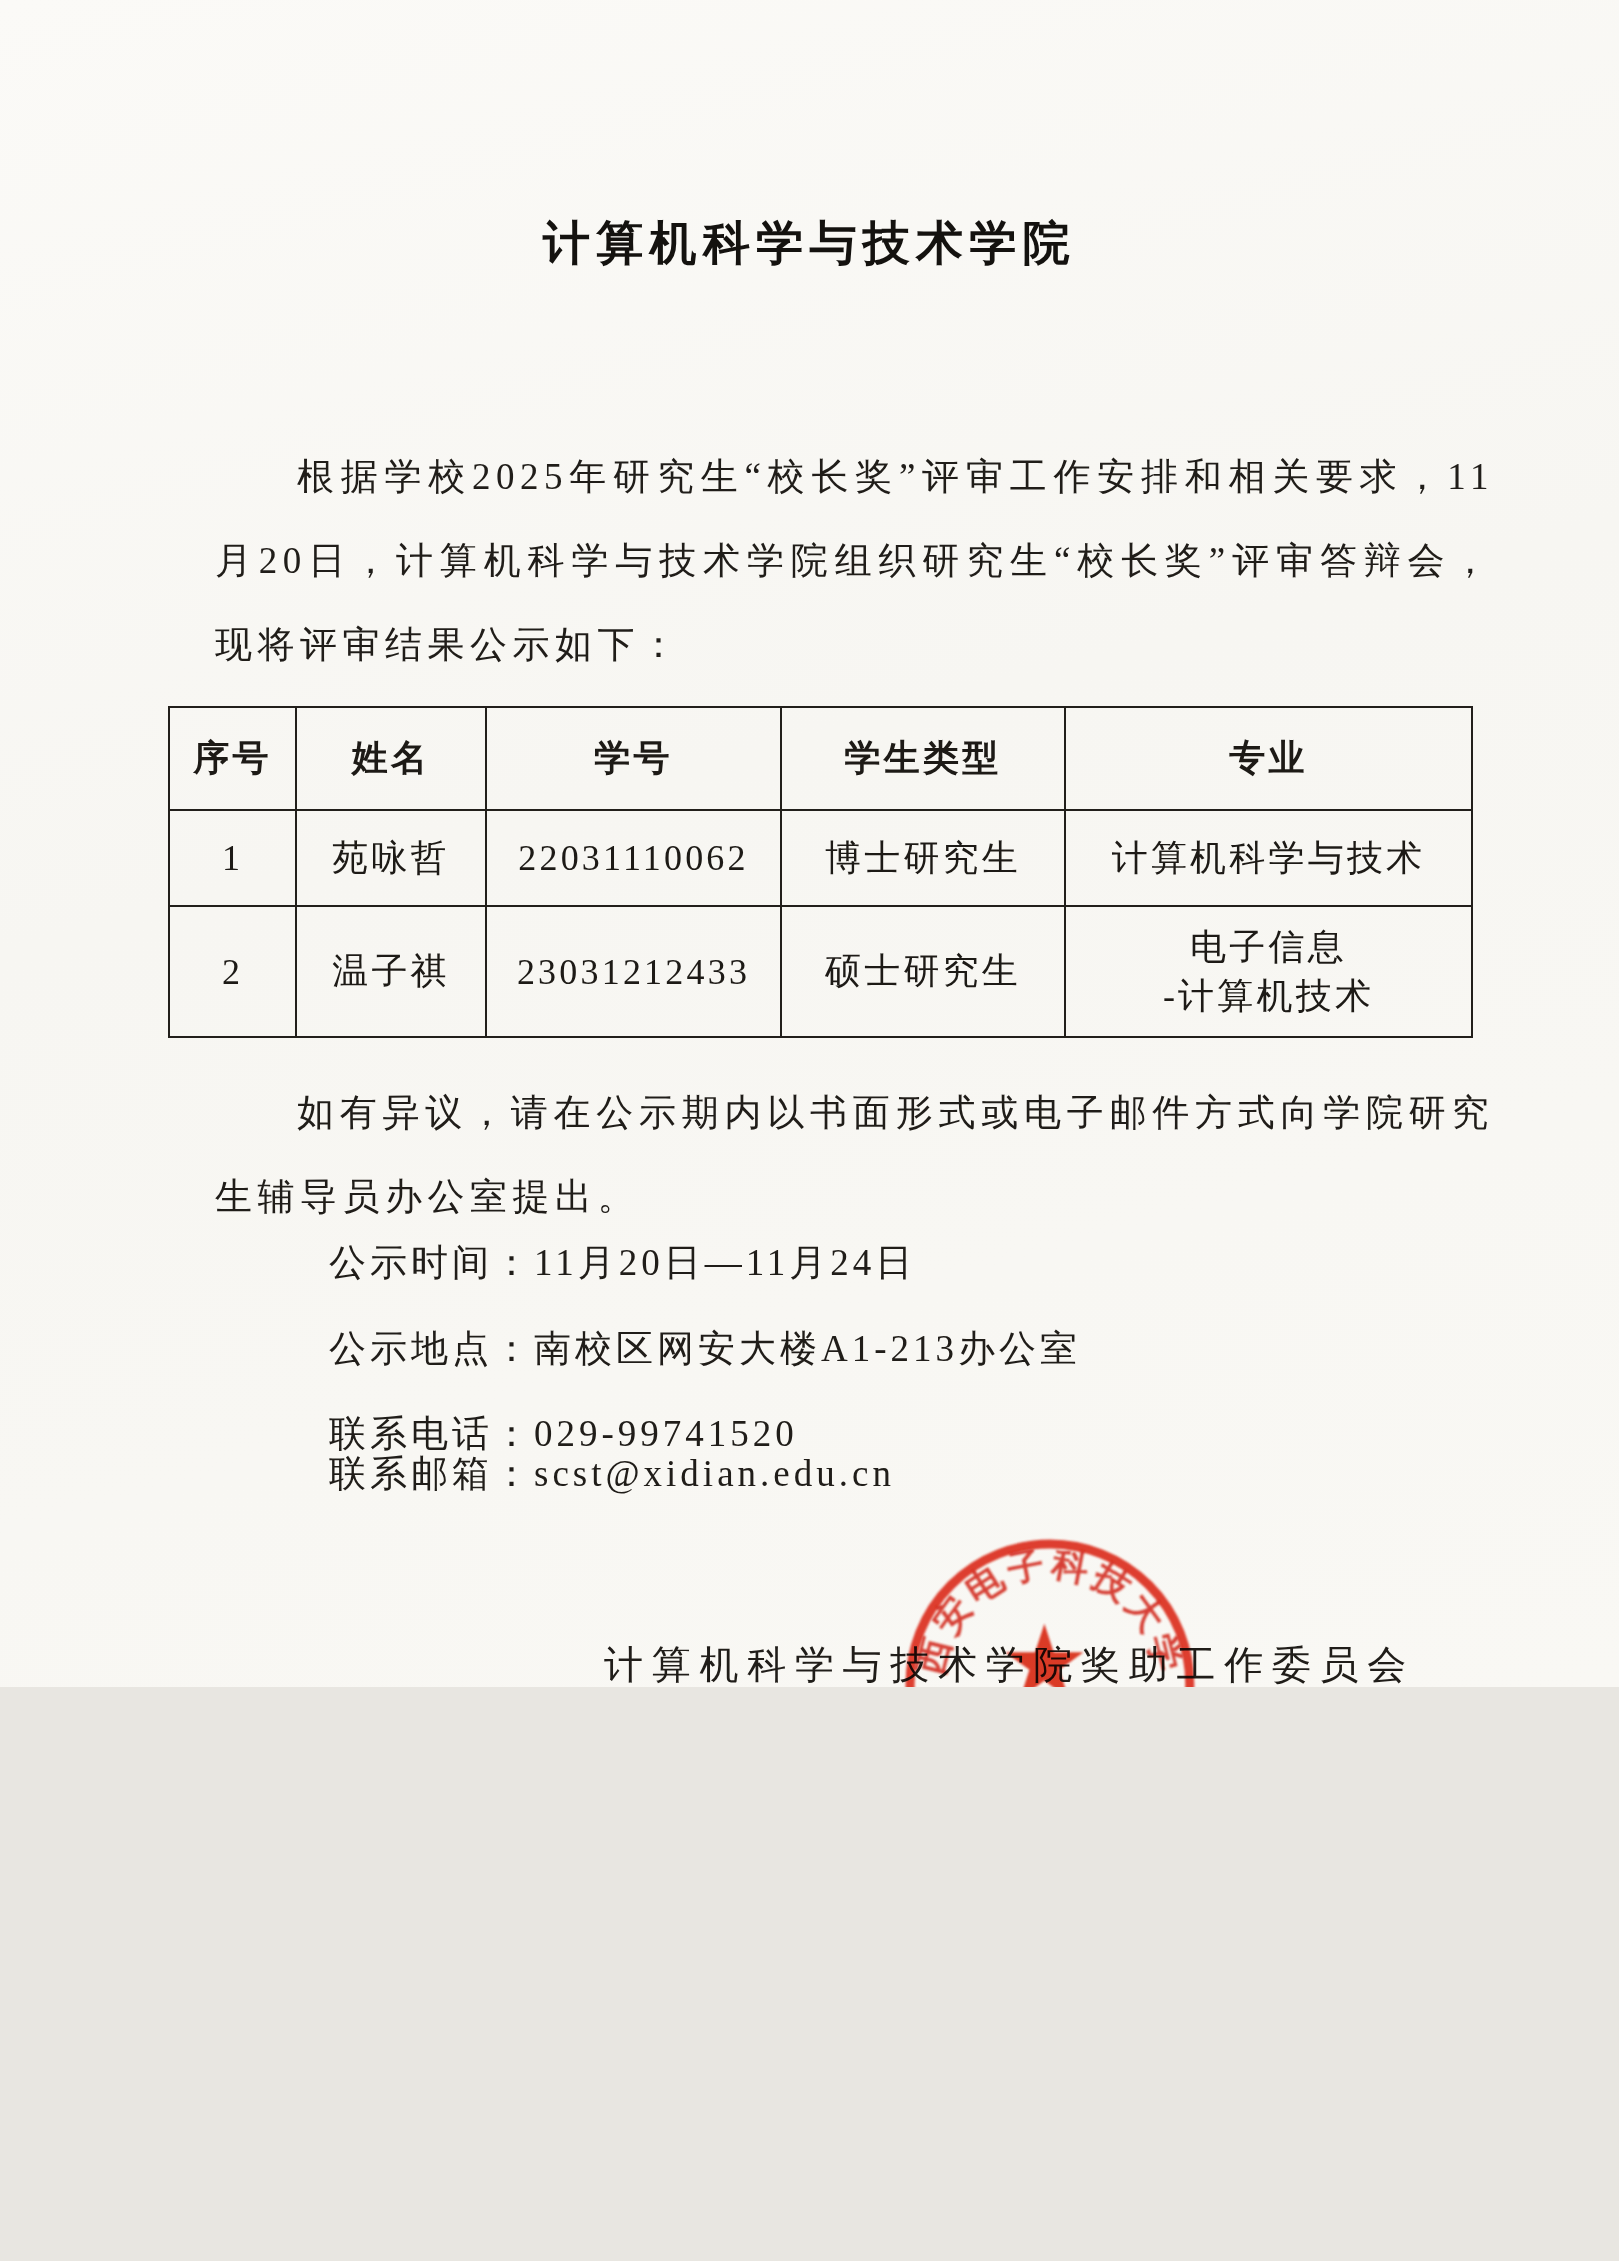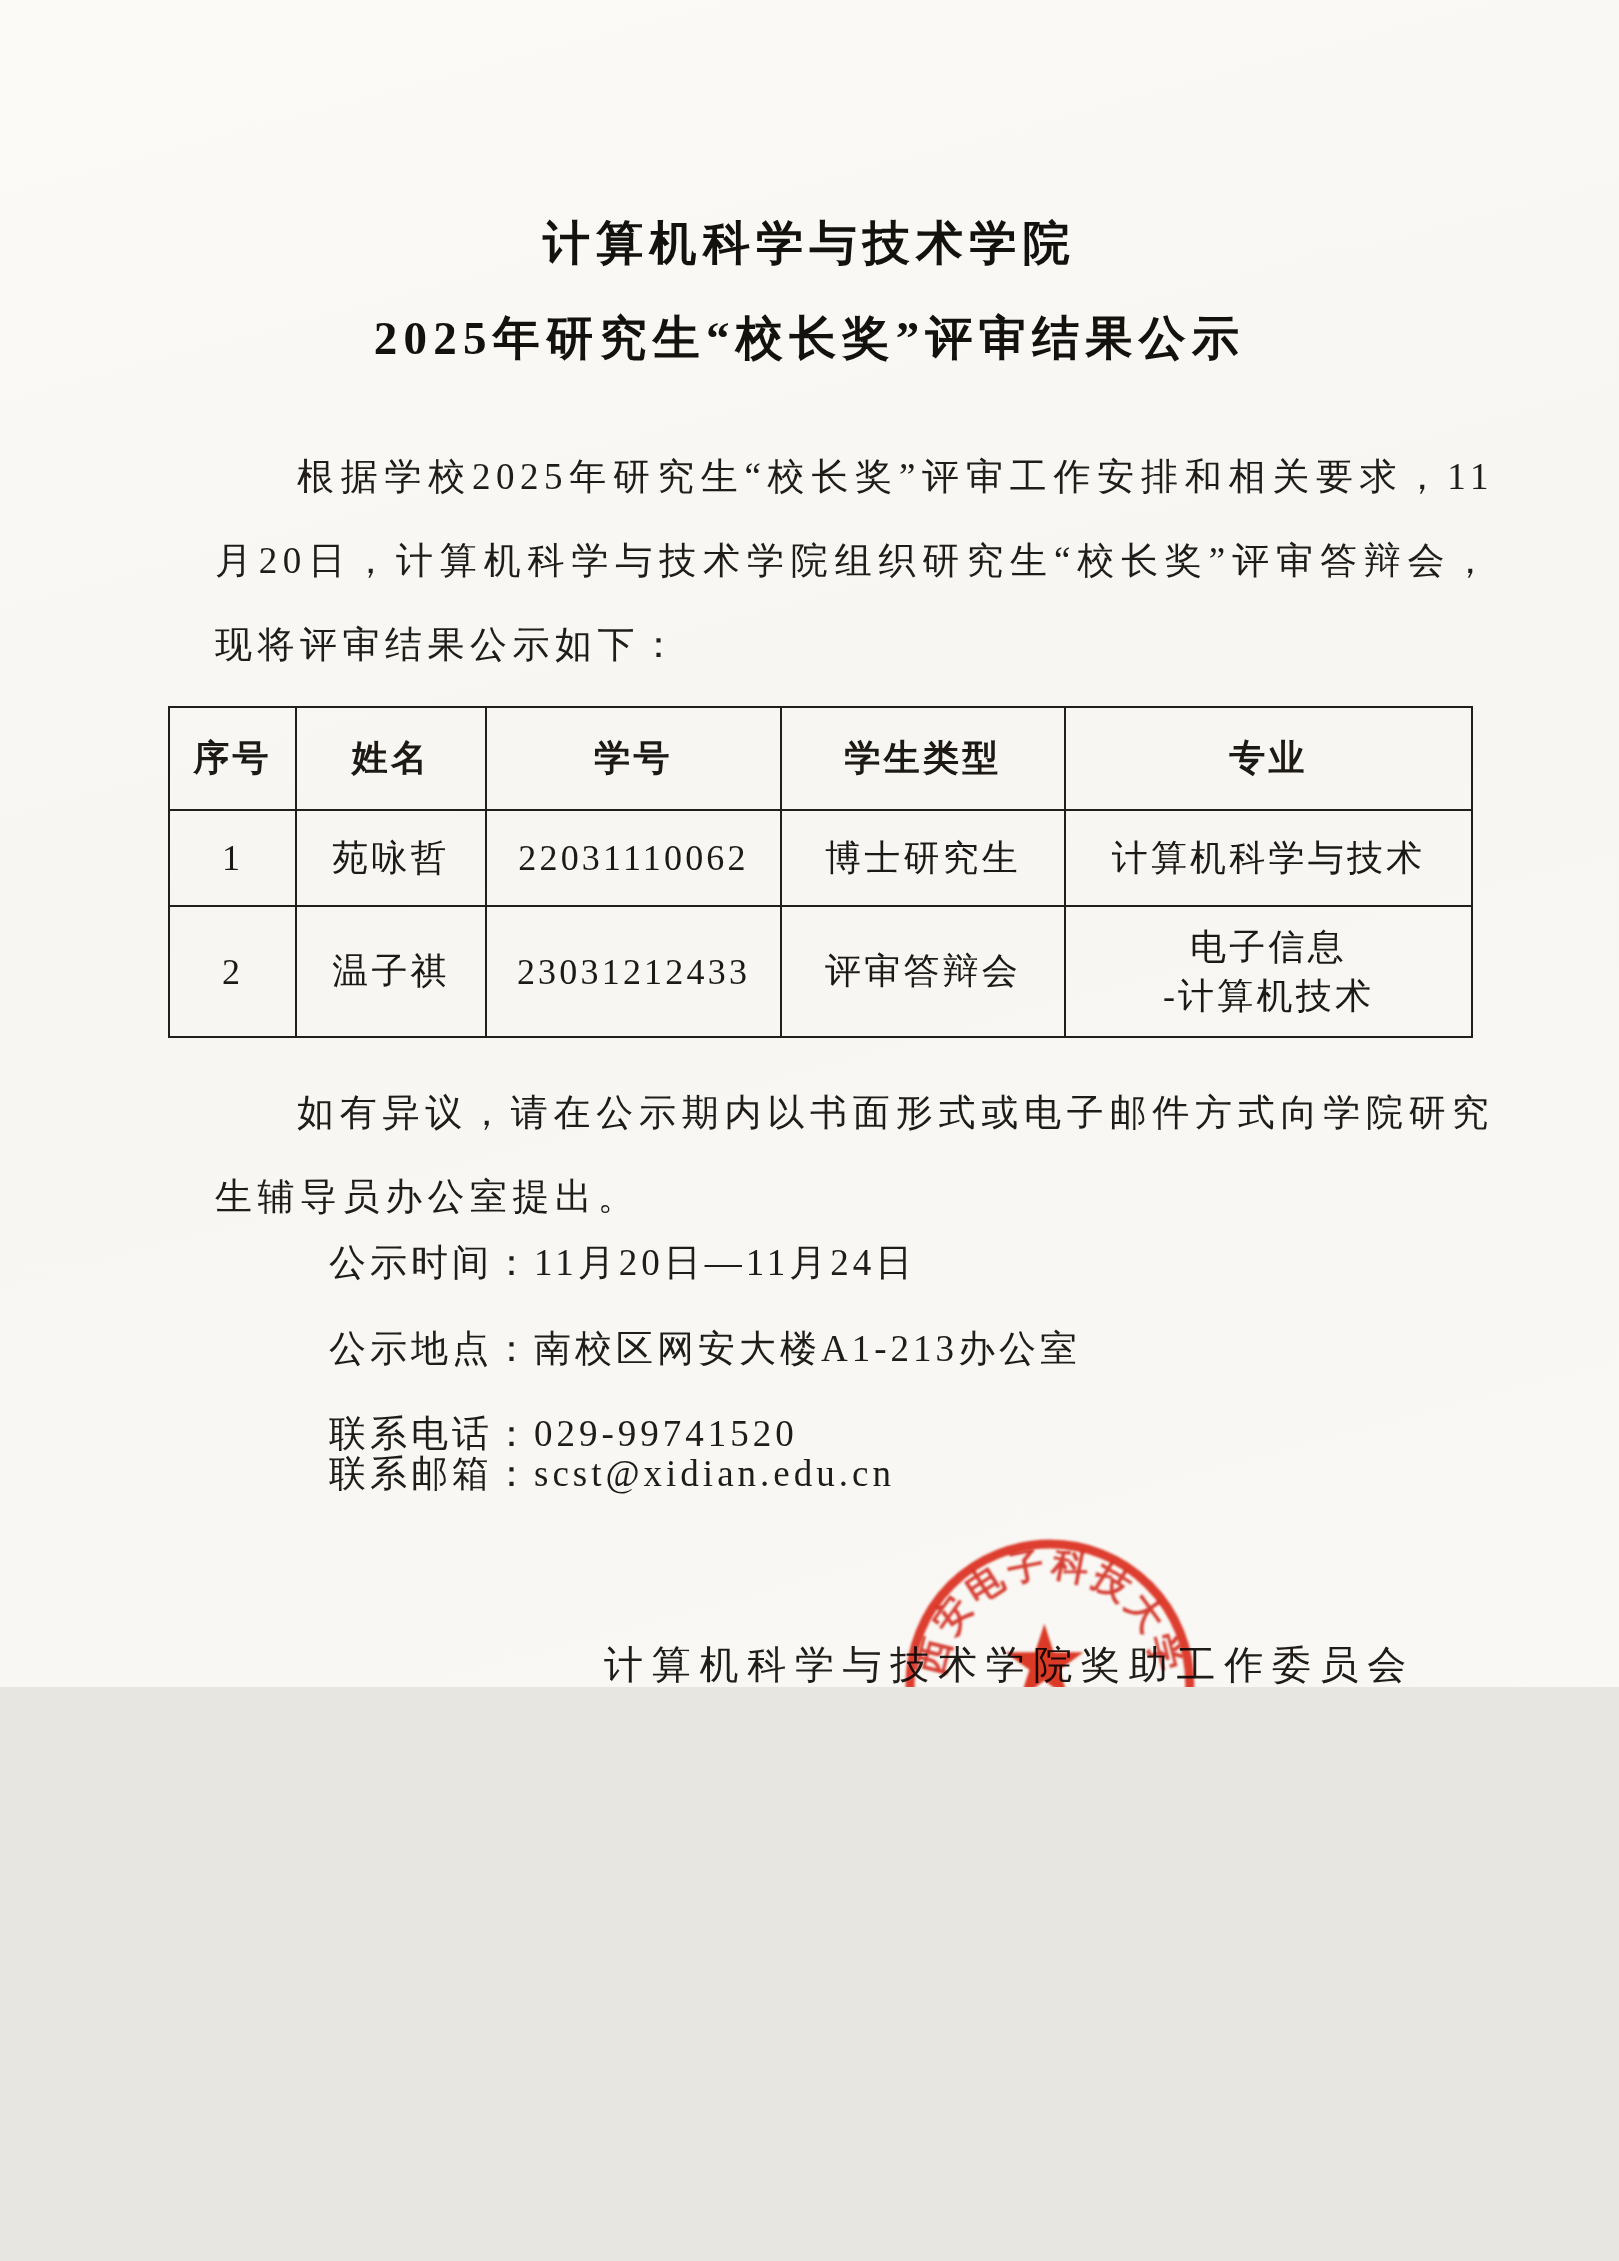--- a/index.html
+++ b/index.html
@@ -64,21 +64,20 @@
     position:absolute;left:0;right:0;top:2155px;text-align:center;
     font-size:27px;color:#2a2username2722;transform:translateX(14.2px);color:#262420;
   }
 </style>
 </head>
 <body>
 
 <div class="page">
 
   <div class="title-line title-1">计算机科学与技术学院</div>
-  <div class="title-line title-2">2025年研究生“校长奖”评审结果公示</div>
 
   <div class="para para-1">根据学校2025年研究生“校长奖”评审工作安排和相关要求，11月20日，计算机科学与技术学院组织研究生“校长奖”评审答辩会，现将评审结果公示如下：</div>
 
   <table class="results">
     <colgroup>
       <col style="width:127px">
         <col style="width:190px">
         <col style="width:295px">
         <col style="width:284px">
         <col style="width:407px">
@@ -95,21 +94,21 @@
       <td>1</td>
       <td>苑咏哲</td>
       <td>22031110062</td>
       <td>博士研究生</td>
       <td class="major-cell">计算机科学与技术</td>
     </tr>
     <tr class="row-2">
       <td>2</td>
       <td>温子祺</td>
       <td>23031212433</td>
-      <td>评审答辩会</td>
+      <td>硕士研究生</td>
       <td class="major-cell">电子信息
 -计算机技术</td>
     </tr>
   </tbody>
     </table>
 
   <div class="para para-2">如有异议，请在公示期内以书面形式或电子邮件方式向学院研究生辅导员办公室提出。</div>
 
   <div class="info-line info-0">公示时间：11月20日—11月24日</div>
   <div class="info-line info-1">公示地点：南校区网安大楼A1-213办公室</div>

